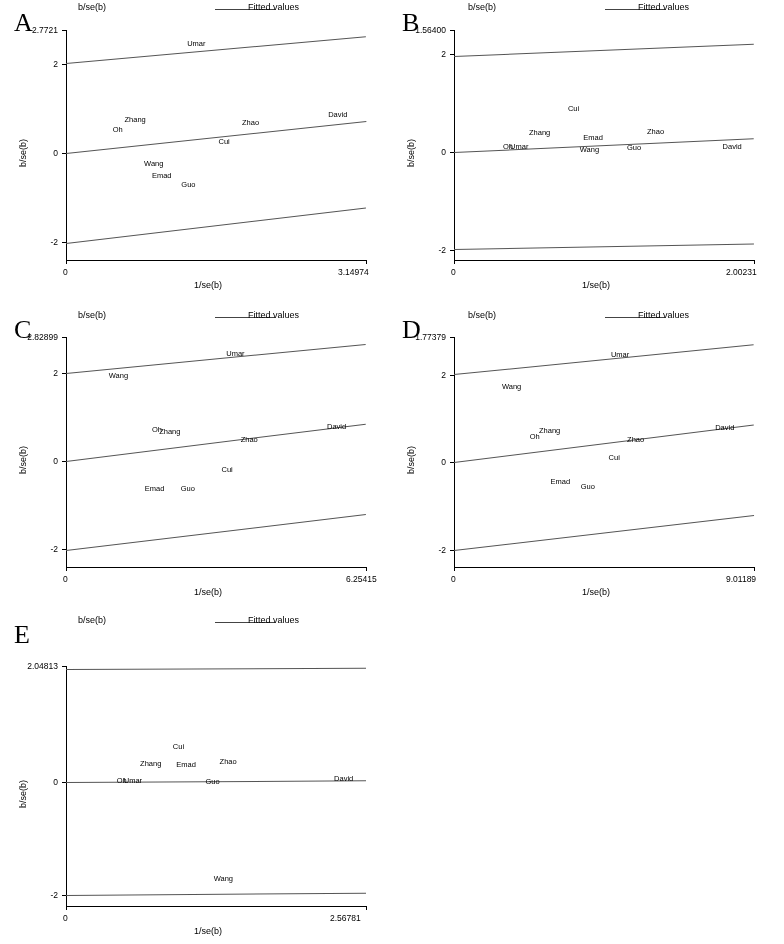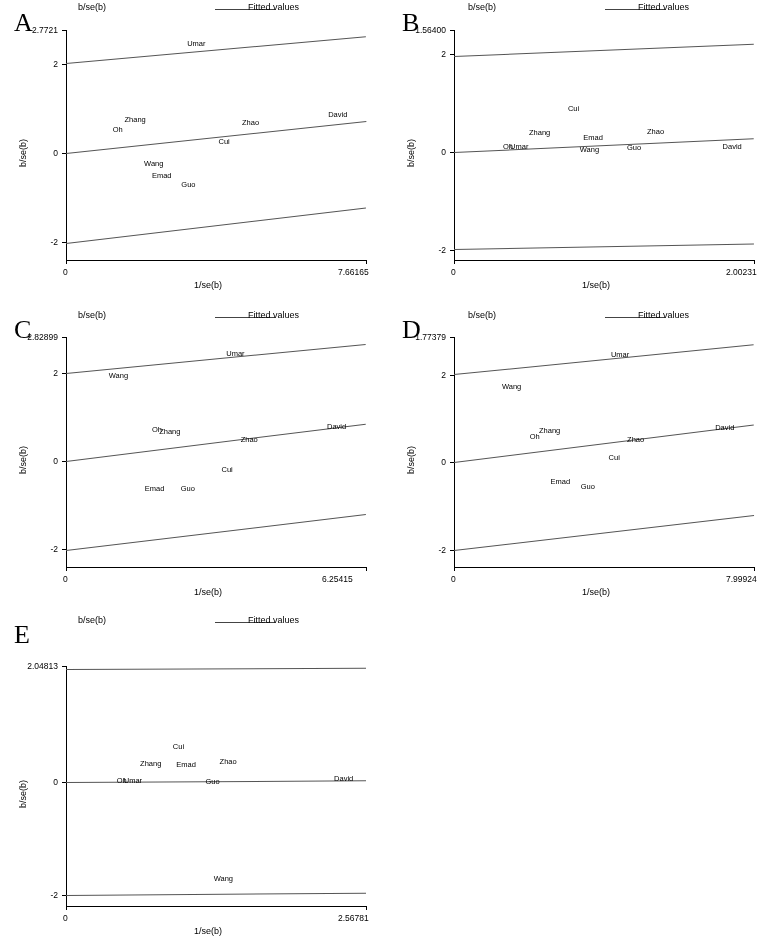--- a/index.html
+++ b/index.html
@@ -41,21 +41,21 @@
         <div class="ticklabel" style="right: 308px; top: 207.212px; left: -68px; position: absolute; width: 60px; text-align: right;">-2</div>
         <div class="tickh" style="left: -4px; top: 123.274px;"></div>
         <div class="ticklabel" style="right: 308px; top: 118.274px; left: -68px; position: absolute; width: 60px; text-align: right;">0</div>
         <div class="tickh" style="left: -4px; top: 34.3348px;"></div>
         <div class="ticklabel" style="right: 308px; top: 29.3348px; left: -68px; position: absolute; width: 60px; text-align: right;">2</div>
         <div class="tickh" style="left: -4px; top: 0px;"></div>
         <div class="ticklabel" style="right: 308px; top: -5px; left: -68px; position: absolute; width: 60px; text-align: right;">2.7721</div>
         <div class="tick" style="left: 0px; top: 230px;"></div>
         <div class="ticklabel" style="top: 237px; left: -3px;">0</div>
         <div class="tick" style="left: 300px; top: 230px;"></div>
-        <div class="ticklabel" style="top: 237px; left: 272px;">7.66165</div>
+        <div class="ticklabel" style="top: 237px; left: 272px;">3.14974</div>
         <div class="xlabel" style="left: 128px; top: 250px;">1/se(b)</div>
         <div class="ylabel" style="left: -48px; top: 137px;">b/se(b)</div>
         <div class="fitline" style="left: 0px; top: 33.4454px; width: 301.184px; transform: rotate(-5.08244deg);"></div>
         <div class="fitline" style="left: 0px; top: 123.274px; width: 301.704px; transform: rotate(-6.09192deg);"></div>
         <div class="fitline" style="left: 0px; top: 213.102px; width: 302.102px; transform: rotate(-6.76284deg);"></div>
         <div class="pt" style="left: 121.173px; top: 9.32358px;">Umar</div>
         <div class="pt" style="left: 58.5231px; top: 84.9215px;">Zhang</div>
         <div class="pt" style="left: 46.7763px; top: 95.1495px;">Oh</div>
         <div class="pt" style="left: 175.991px; top: 88.0344px;">Zhao</div>
         <div class="pt" style="left: 262.135px; top: 80.4746px;">David</div>
@@ -119,21 +119,21 @@
         <div class="ticklabel" style="right: 308px; top: 207.406px; left: -68px; position: absolute; width: 60px; text-align: right;">-2</div>
         <div class="tickh" style="left: -4px; top: 124.435px;"></div>
         <div class="ticklabel" style="right: 308px; top: 119.435px; left: -68px; position: absolute; width: 60px; text-align: right;">0</div>
         <div class="tickh" style="left: -4px; top: 36.4636px;"></div>
         <div class="ticklabel" style="right: 308px; top: 31.4636px; left: -68px; position: absolute; width: 60px; text-align: right;">2</div>
         <div class="tickh" style="left: -4px; top: 0px;"></div>
         <div class="ticklabel" style="right: 308px; top: -5px; left: -68px; position: absolute; width: 60px; text-align: right;">2.82899</div>
         <div class="tick" style="left: 0px; top: 230px;"></div>
         <div class="ticklabel" style="top: 237px; left: -3px;">0</div>
         <div class="tick" style="left: 300px; top: 230px;"></div>
-        <div class="ticklabel" style="top: 237px; left: 256px;">6.25415</div>
+        <div class="ticklabel" style="top: 237px; left: 280px;">6.25415</div>
         <div class="xlabel" style="left: 128px; top: 250px;">1/se(b)</div>
         <div class="ylabel" style="left: -48px; top: 137px;">b/se(b)</div>
         <div class="fitline" style="left: 0px; top: 35.5839px; width: 301.401px; transform: rotate(-5.5272deg);"></div>
         <div class="fitline" style="left: 0px; top: 124.435px; width: 302.321px; transform: rotate(-7.1039deg);"></div>
         <div class="fitline" style="left: 0px; top: 213.285px; width: 302.16px; transform: rotate(-6.8556deg);"></div>
         <div class="pt" style="left: 160.287px; top: 11.6701px;">Umar</div>
         <div class="pt" style="left: 42.765px; top: 33.6629px;">Wang</div>
         <div class="pt" style="left: 85.9363px; top: 87.7651px;">Oh</div>
         <div class="pt" style="left: 93.1315px; top: 90.4042px;">Zhang</div>
         <div class="pt" style="left: 261.02px; top: 85.126px;">David</div>
@@ -158,21 +158,21 @@
         <div class="ticklabel" style="right: 308px; top: 207.527px; left: -68px; position: absolute; width: 60px; text-align: right;">-2</div>
         <div class="tickh" style="left: -4px; top: 125.162px;"></div>
         <div class="ticklabel" style="right: 308px; top: 120.162px; left: -68px; position: absolute; width: 60px; text-align: right;">0</div>
         <div class="tickh" style="left: -4px; top: 37.7971px;"></div>
         <div class="ticklabel" style="right: 308px; top: 32.7971px; left: -68px; position: absolute; width: 60px; text-align: right;">2</div>
         <div class="tickh" style="left: -4px; top: 0px;"></div>
         <div class="ticklabel" style="right: 308px; top: -5px; left: -68px; position: absolute; width: 60px; text-align: right;">1.77379</div>
         <div class="tick" style="left: 0px; top: 230px;"></div>
         <div class="ticklabel" style="top: 237px; left: -3px;">0</div>
         <div class="tick" style="left: 300px; top: 230px;"></div>
-        <div class="ticklabel" style="top: 237px; left: 272px;">7.99924</div>
+        <div class="ticklabel" style="top: 237px; left: 272px;">9.01189</div>
         <div class="xlabel" style="left: 128px; top: 250px;">1/se(b)</div>
         <div class="ylabel" style="left: -48px; top: 137px;">b/se(b)</div>
         <div class="fitline" style="left: 0px; top: 36.9235px; width: 301.467px; transform: rotate(-5.65463deg);"></div>
         <div class="fitline" style="left: 0px; top: 125.162px; width: 302.343px; transform: rotate(-7.1376deg);"></div>
         <div class="fitline" style="left: 0px; top: 213.401px; width: 302.029px; transform: rotate(-6.64425deg);"></div>
         <div class="pt" style="left: 156.879px; top: 13.14px;">Umar</div>
         <div class="pt" style="left: 47.9441px; top: 45.0282px;">Wang</div>
         <div class="pt" style="left: 85.0282px; top: 88.7107px;">Zhang</div>
         <div class="pt" style="left: 75.7572px; top: 94.8262px;">Oh</div>
         <div class="pt" style="left: 261.178px; top: 86.0897px;">David</div>
@@ -195,21 +195,21 @@
         <div class="axis-h" style="left: 0px; top: 240px; width: 300px;"></div>
         <div class="tickh" style="left: -4px; top: 228.701px;"></div>
         <div class="ticklabel" style="right: 308px; top: 223.701px; left: -68px; position: absolute; width: 60px; text-align: right;">-2</div>
         <div class="tickh" style="left: -4px; top: 115.71px;"></div>
         <div class="ticklabel" style="right: 308px; top: 110.71px; left: -68px; position: absolute; width: 60px; text-align: right;">0</div>
         <div class="tickh" style="left: -4px; top: 0px;"></div>
         <div class="ticklabel" style="right: 308px; top: -5px; left: -68px; position: absolute; width: 60px; text-align: right;">2.04813</div>
         <div class="tick" style="left: 0px; top: 240px;"></div>
         <div class="ticklabel" style="top: 247px; left: -3px;">0</div>
         <div class="tick" style="left: 300px; top: 240px;"></div>
-        <div class="ticklabel" style="top: 247px; left: 272px;">2.56781</div>
+        <div class="ticklabel" style="top: 247px; left: 264px;">2.56781</div>
         <div class="xlabel" style="left: 128px; top: 260px;">1/se(b)</div>
         <div class="ylabel" style="left: -48px; top: 142px;">b/se(b)</div>
         <div class="fitline" style="left: 0px; top: 2.71913px; width: 300.002px; transform: rotate(-0.215796deg);"></div>
         <div class="fitline" style="left: 0px; top: 115.71px; width: 300.005px; transform: rotate(-0.323692deg);"></div>
         <div class="fitline" style="left: 0px; top: 228.701px; width: 300.009px; transform: rotate(-0.431585deg);"></div>
         <div class="pt" style="left: 106.831px; top: 75.6828px;">Cui</div>
         <div class="pt" style="left: 74.1184px; top: 92.6315px;">Zhang</div>
         <div class="pt" style="left: 110.336px; top: 93.7614px;">Emad</div>
         <div class="pt" style="left: 153.564px; top: 90.9366px;">Zhao</div>
         <div class="pt" style="left: 50.7522px; top: 109.58px;">Oh</div>

